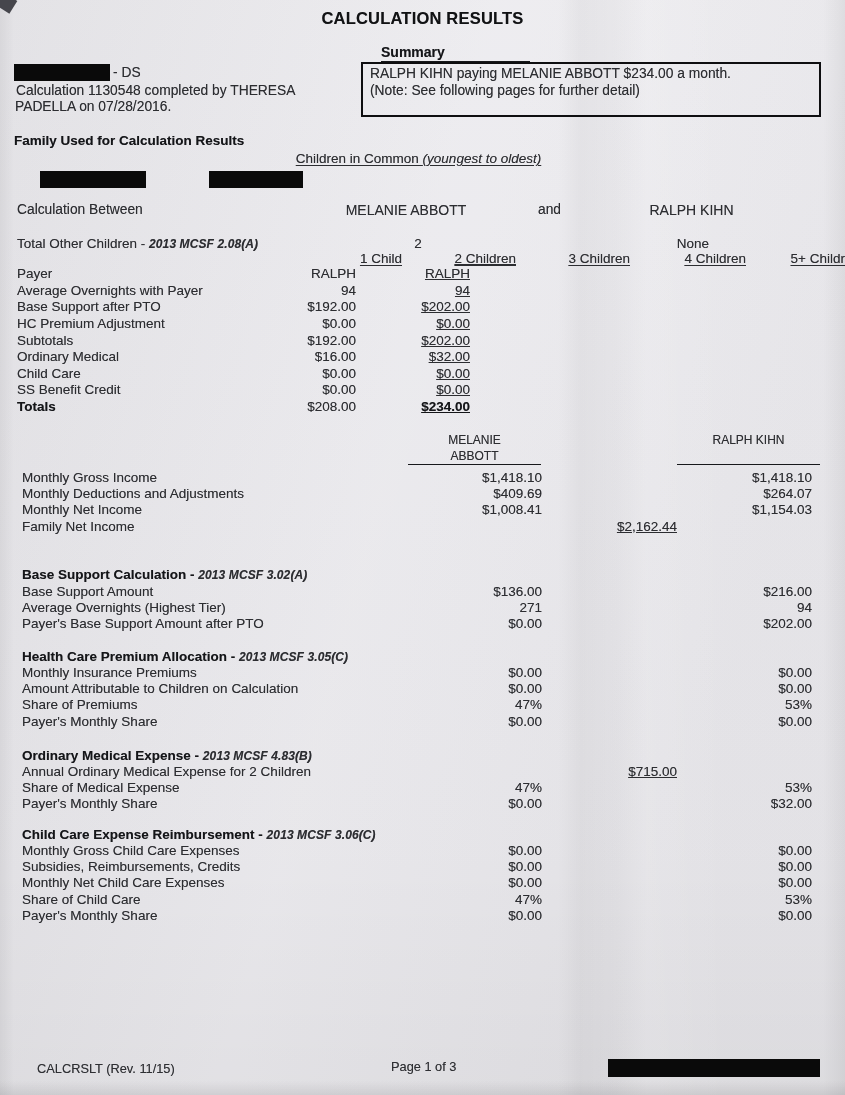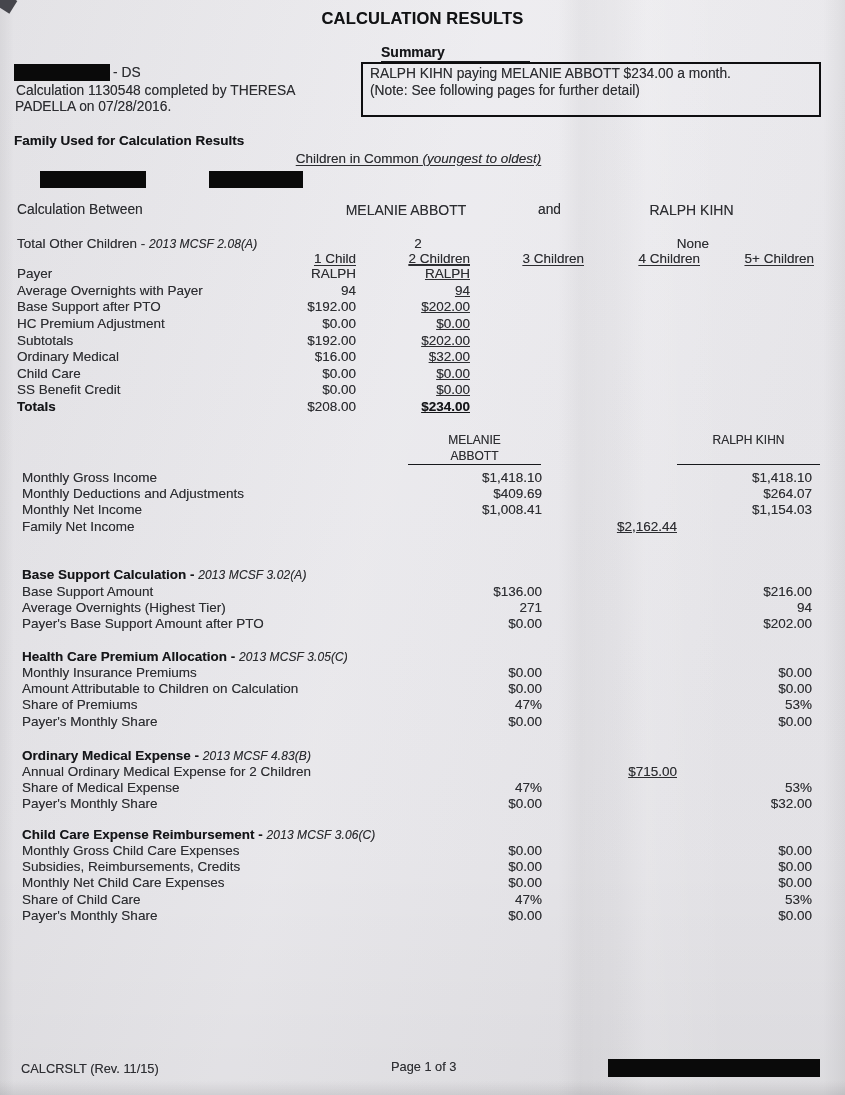--- a/index.html
+++ b/index.html
@@ -10,21 +10,21 @@
       linear-gradient(180deg, rgba(255,255,255,0.08), rgba(0,0,0,0.02) 78%, rgba(0,0,0,0.05)),
       #ebeaee;
     font-family:"Liberation Sans", sans-serif;
     color:#2c2d31;
     text-shadow:0 0 0.5px rgba(35,35,40,0.45);
   }
   .a{position:absolute;}
   .nw{white-space:nowrap;}
   .b{font-weight:700;color:#141518;}
   .it{font-style:italic;}
-  .cit{font-weight:400;font-style:italic;font-size:12px;letter-spacing:0.1px;}
+  .cit{font-weight:700;font-style:italic;font-size:12px;letter-spacing:0.1px;}
   .fs{font-size:13.5px;line-height:15px;}
   .ul{text-decoration:underline;text-underline-offset:2px;}
   
   .fold1{left:558px;top:0;width:88px;height:100%;background:linear-gradient(90deg,rgba(0,0,0,0),rgba(0,0,0,0.035) 25%,rgba(0,0,0,0.02) 65%,rgba(255,255,255,0.09));}
   .fold2{left:646px;top:0;width:110px;height:100%;background:linear-gradient(90deg,rgba(255,255,255,0.10),rgba(255,255,255,0) 75%);}
   .edge-r{right:0;top:0;width:22px;height:100%;background:linear-gradient(90deg,rgba(0,0,0,0),rgba(0,0,0,0.05));}
   .edge-b{left:0;bottom:0;width:100%;height:14px;background:linear-gradient(180deg,rgba(0,0,0,0),rgba(0,0,0,0.08));}
   .edge-l{left:0;top:0;width:14px;height:100%;background:linear-gradient(90deg,rgba(0,0,0,0.05),rgba(0,0,0,0));}
   .corner{left:-7px;top:-6px;width:22px;height:15px;background:#46464c;transform:rotate(32deg);}
   
@@ -85,21 +85,21 @@
 
   <div class="a nw" style="left:17px;top:202px;font-size:13.8px;">Calculation Between</div>
   <div class="a nw" style="left:342px;top:202px;width:128px;text-align:center;font-size:14px;">MELANIE ABBOTT</div>
   <div class="a nw" style="left:538px;top:202px;font-size:13.8px;">and</div>
   <div class="a nw" style="left:645px;top:202px;width:93px;text-align:center;font-size:14px;">RALPH KIHN</div>
 
   <div class="a nw" style="left:17px;top:236px;font-size:13.5px;"><span>Total Other Children - </span><span class="cit">2013 MCSF 2.08(A)</span></div>
   <div class="a nw" style="left:403px;top:236px;width:30px;text-align:center;font-size:13.5px;">2</div>
   <div class="a nw" style="left:663px;top:236px;width:60px;text-align:center;font-size:13.5px;">None</div>
 
-  <div class="a pto" style="top:251px;left:0;width:698px;">
+  <div class="a pto" style="top:251px;left:0;width:698px;padding-left:46px;">
     <div class="r">
       <span class="cell c1"><span class="ul">1 Child</span></span>
       <span class="cell c2"><span class="ul">2 Children</span></span>
       <span class="cell c3"><span class="ul">3 Children</span></span>
       <span class="cell c4"><span class="ul">4 Children</span></span>
       <span class="cell c5"><span class="ul">5+ Children</span></span>
     </div>
   </div>
 
   <div class="a rows pto" style="top:266px;">
@@ -262,17 +262,17 @@
         <span class="cell ca">47%</span>
         <span class="cell cb">53%</span>
       </div>
     <div class="r">
         <span class="lbl">Payer's Monthly Share</span>
         <span class="cell ca">$0.00</span>
         <span class="cell cb">$0.00</span>
       </div>
   </div>
 
-  <div class="a footer nw" style="left:21px;top:1061px;text-align:center;">CALCRSLT (Rev. 11/15)</div>
+  <div class="a footer nw" style="left:37px;top:1061px;text-align:center;">CALCRSLT (Rev. 11/15)</div>
   <div class="a footer nw" style="left:391px;top:1059px;">Page 1 of 3</div>
   <div class="a redact" style="left:608px;top:1059px;width:212px;height:18px;"></div>
 
 </div>
 
 </body></html>

